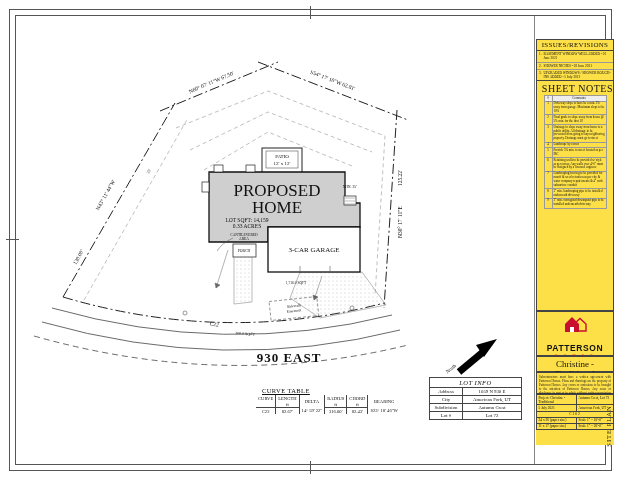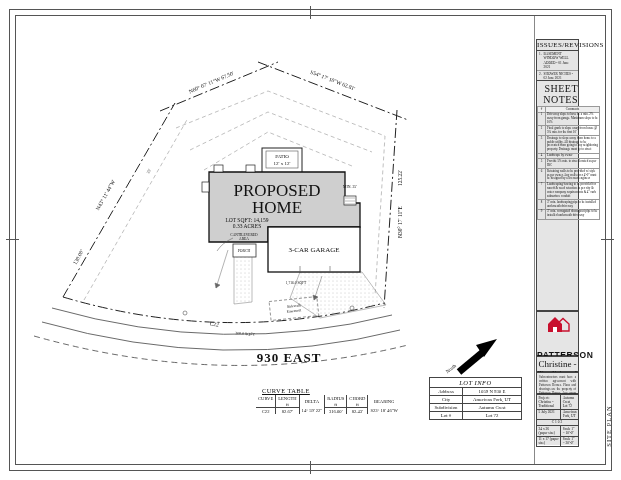--- a/index.html
+++ b/index.html
@@ -3,31 +3,31 @@
 <meta charset="utf-8">
 <style>
   html,body{margin:0;padding:0;background:#fff;}
   .sheet{position:relative;width:621px;height:480px;background:#fff;overflow:hidden;
          font-family:"Liberation Serif","DejaVu Serif",serif;color:#111;}
   .abs{position:absolute;}
   .frame-outer{left:9px;top:9px;width:601px;height:460px;border:1px solid #555;}
   .frame-inner{left:15px;top:15px;width:589px;height:448px;border:1px solid #555;}
   .tick{background:#555;}
   
-  .panel-box{position:absolute;left:536px;width:43px;border:1px solid #444;background:#e5e5e5;box-sizing:border-box;}
+  .panel-box{position:absolute;left:536px;width:78px;border:1px solid #444;background:#fde047;box-sizing:border-box;}
   .panel-title{text-align:center;font-size:7px;letter-spacing:.3px;border-bottom:1px solid #444;padding:1px 0;}
   .rev-row{font-size:3.4px;line-height:1.25;padding:1px 2px;border-bottom:1px solid #999;display:flex;gap:2px;}
   .rev-row:last-child{border-bottom:none;}
   .notes-title{text-align:right;font-size:10px;letter-spacing:.5px;padding:2px 0 1px 0;}
   table.notes{border-collapse:collapse;width:63px;margin:0 auto;}
   table.notes td,table.notes th{border:1px solid #999;font-size:3.1px;line-height:1.25;padding:.5px 1px;vertical-align:top;font-weight:normal;}
   table.notes th{text-align:center;background:#eee;}
   td.num{text-align:center;width:5px;}
   .logo-wrap{text-align:center;padding-top:3px;}
-  .brand-name{font-family:"Liberation Sans","DejaVu Sans",sans-serif;font-weight:bold;font-size:8.5px;letter-spacing:.6px;margin-top:13px;}
+  .brand-name{font-family:"Liberation Sans","DejaVu Sans",sans-serif;font-weight:bold;font-size:8.5px;letter-spacing:.6px;margin-top:6px;}
   .brand-sub{font-family:"Liberation Sans","DejaVu Sans",sans-serif;font-size:3.6px;letter-spacing:2.6px;margin-top:.5px;}
   .plan-title{font-size:9px;text-align:center;padding:2px 0;}
   .disclaimer{font-size:3.1px;line-height:1.3;padding:1.5px 2px;text-align:justify;color:#222;}
   table.proj{border-collapse:collapse;width:100%;}
   table.proj td{border:1px solid #444;font-size:3.5px;line-height:1.2;padding:.5px 1.5px;vertical-align:top;}
   .c102{font-size:16px;text-align:center;letter-spacing:1px;}
   .vert-tab{position:absolute;left:598px;top:401px;width:20px;height:50px;display:flex;align-items:center;justify-content:center;
             transform:rotate(-90deg);transform-origin:center;font-size:6.5px;letter-spacing:1px;white-space:nowrap;}
   
   .curve-wrap{left:256px;top:387px;width:172px;}

